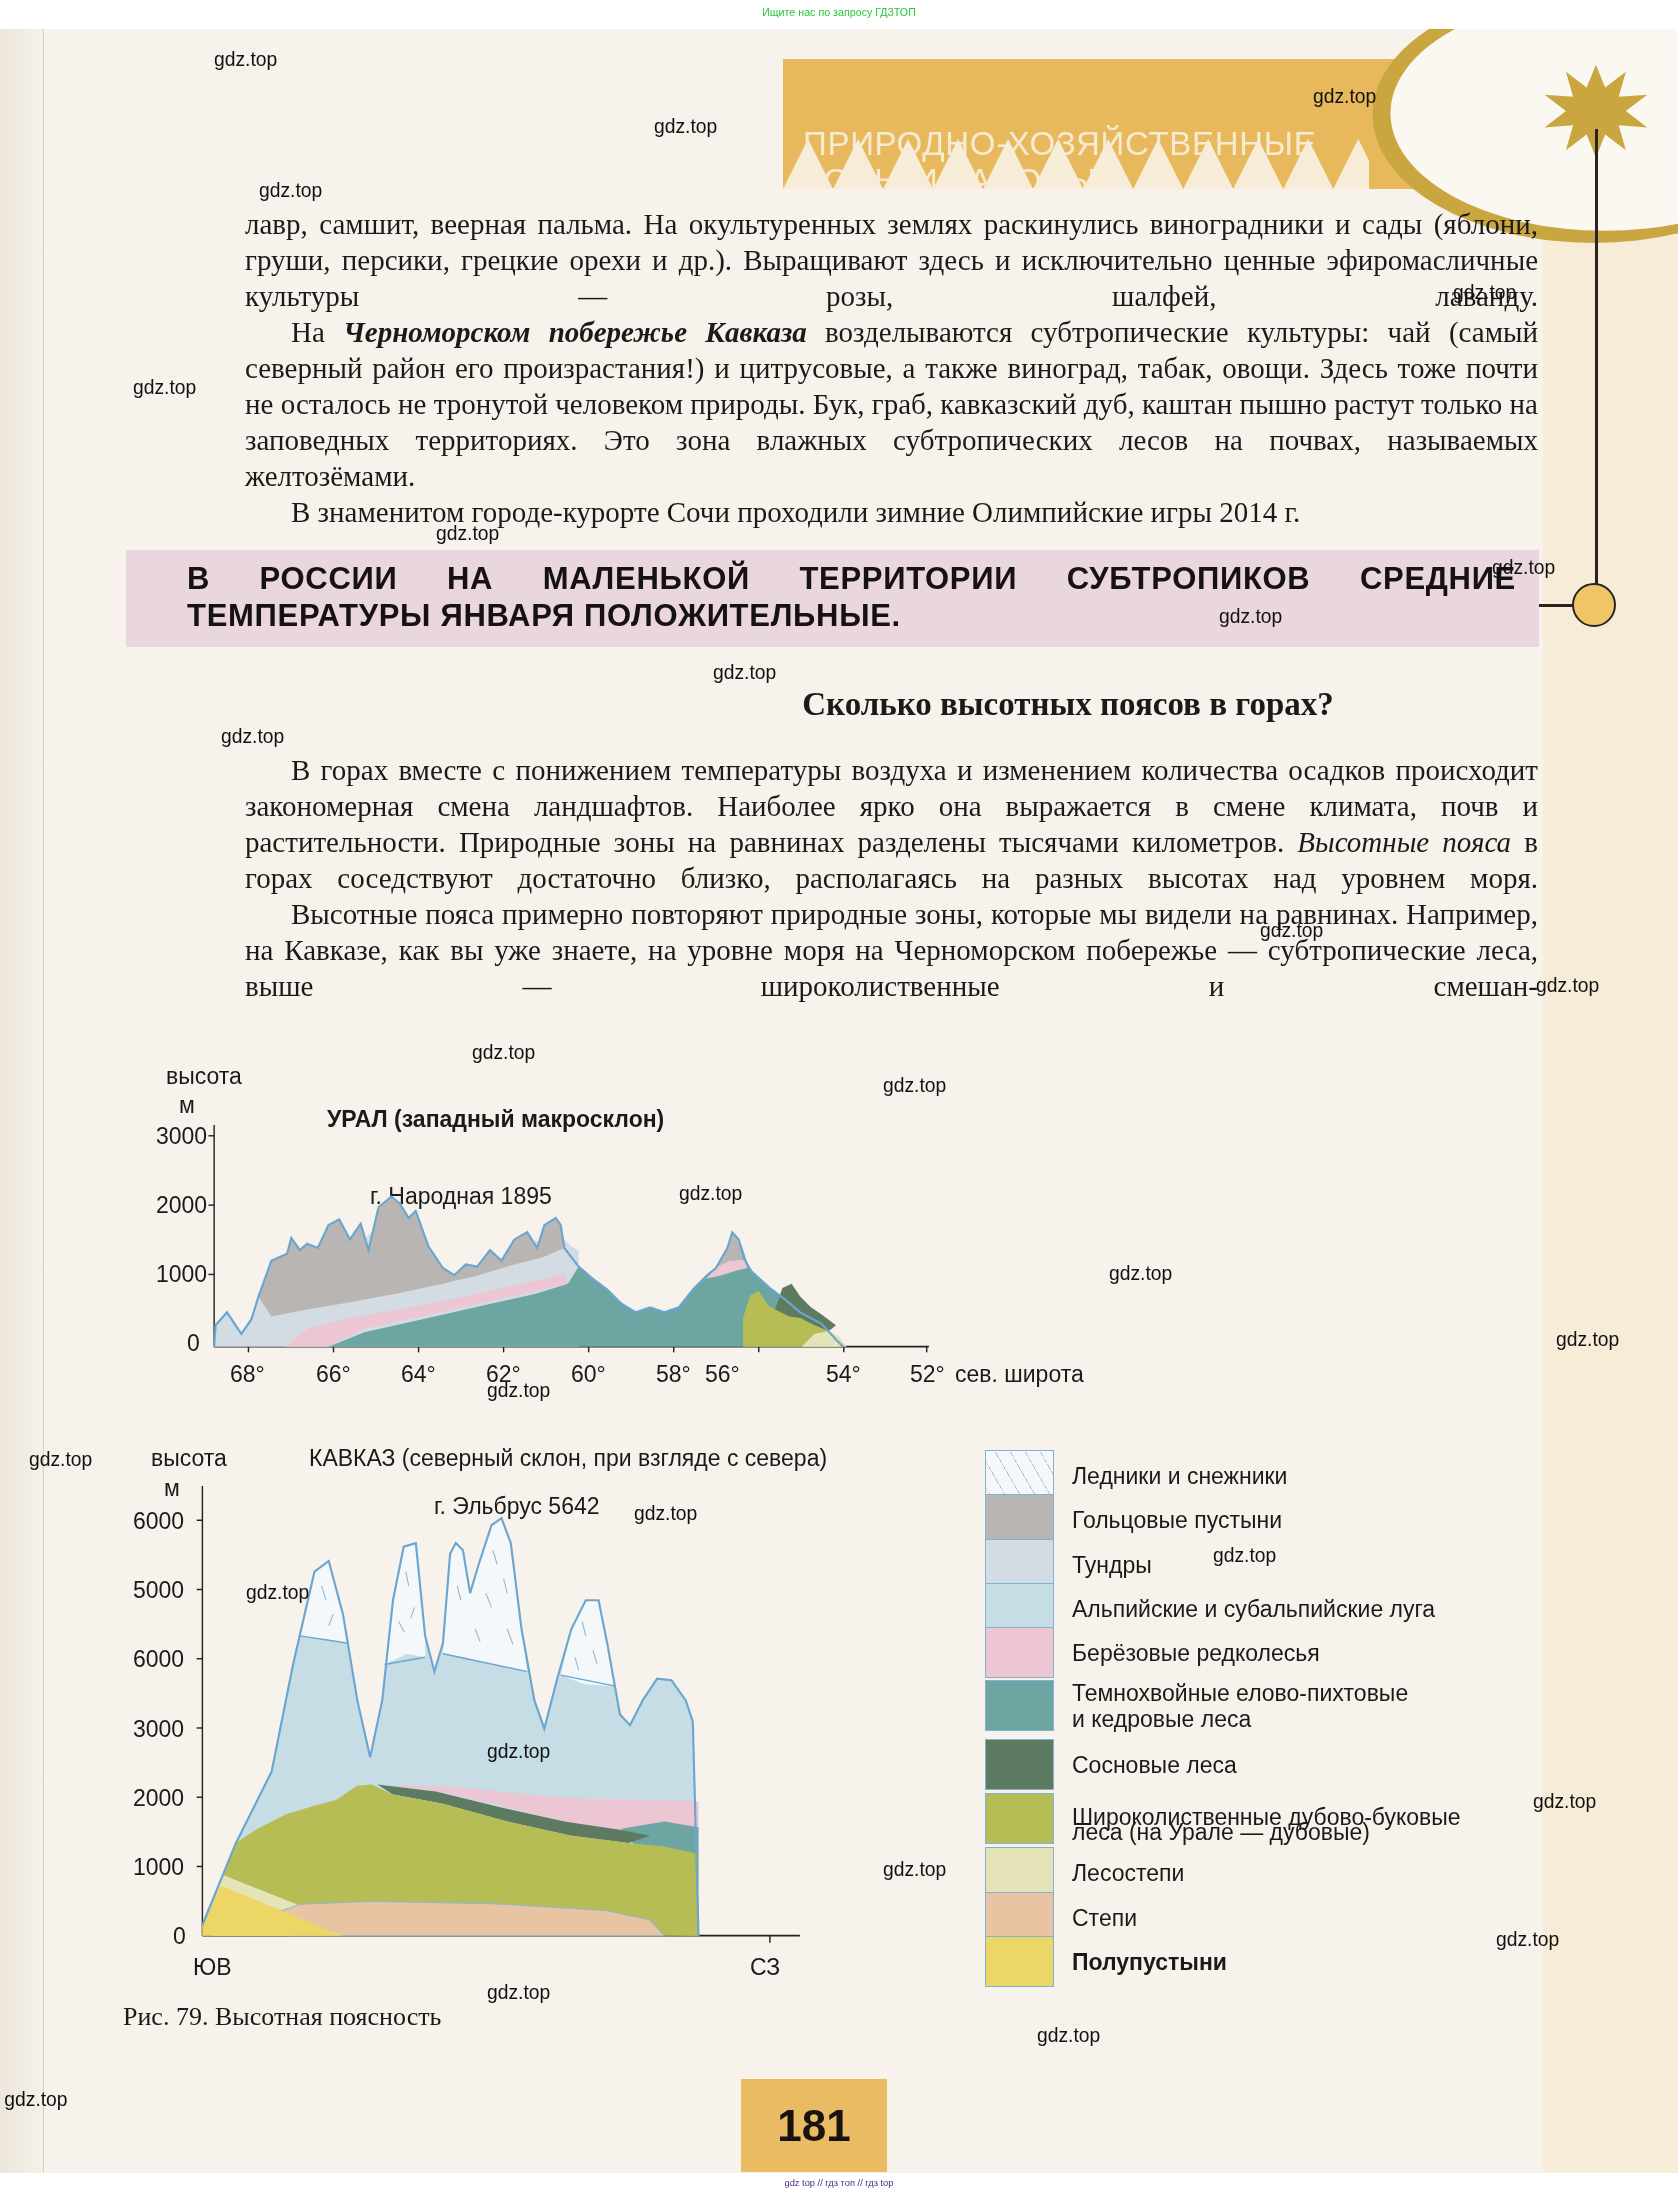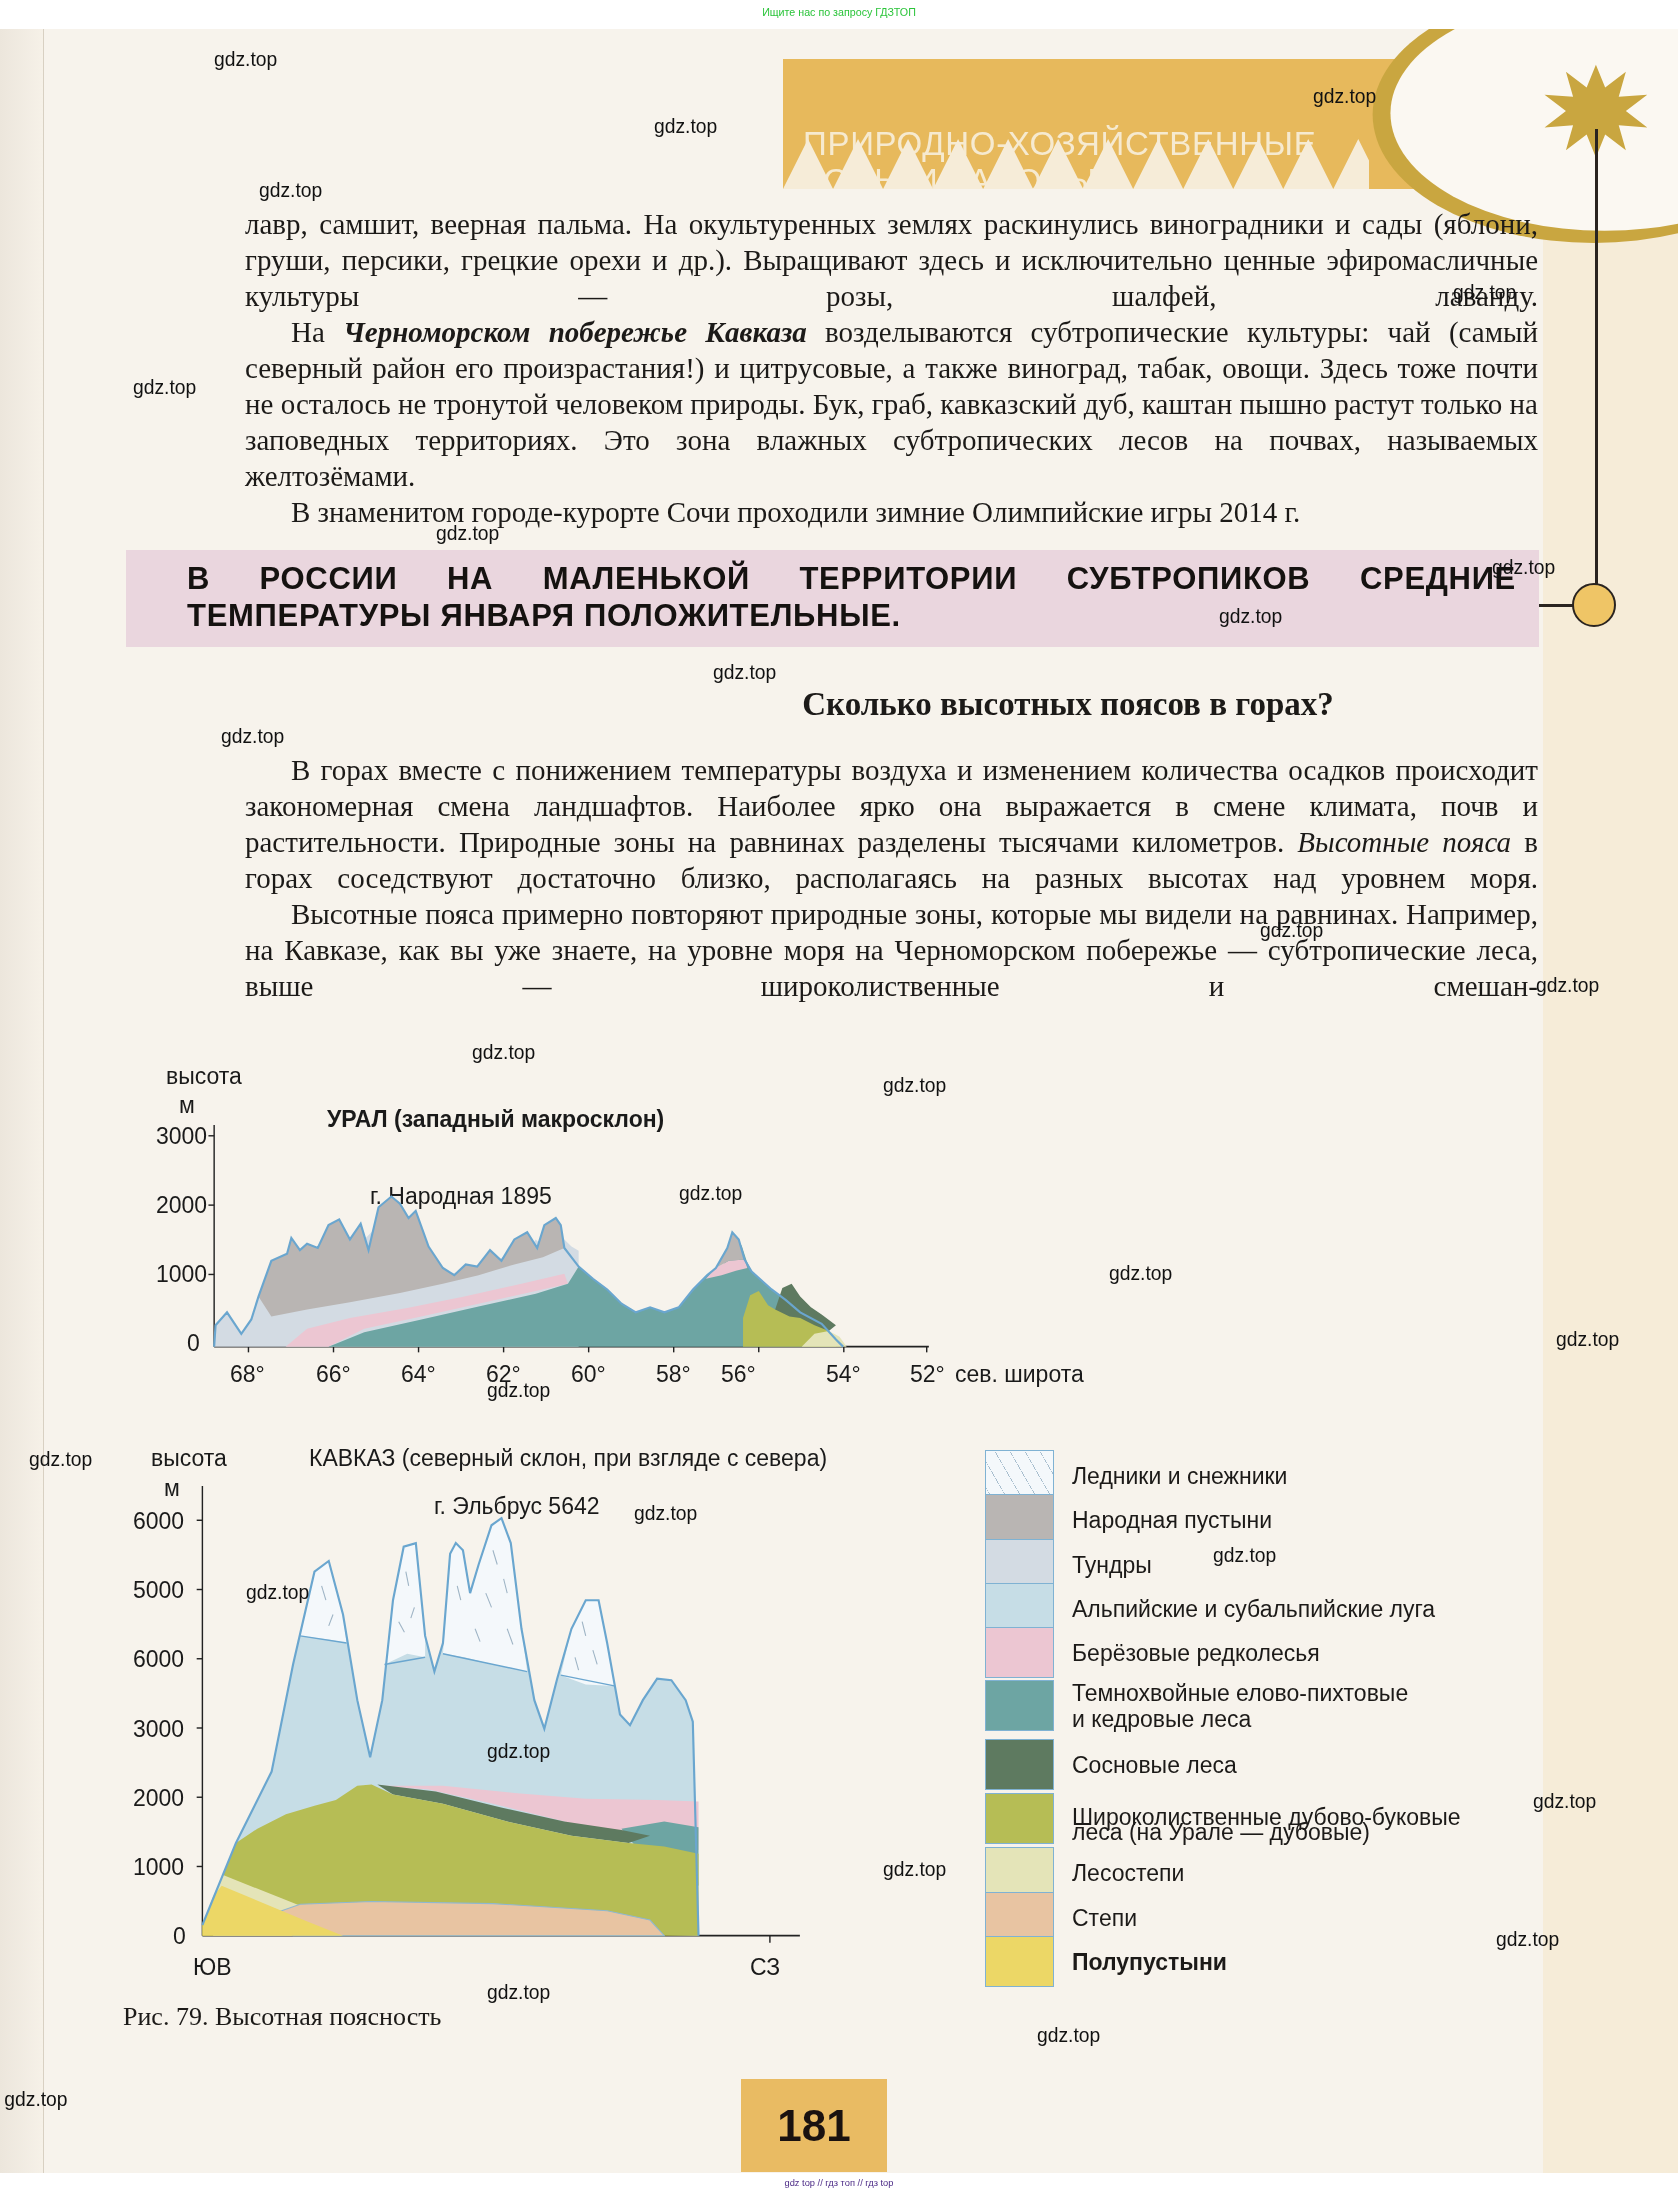--- a/index.html
+++ b/index.html
@@ -124,21 +124,21 @@
   <path d="M832,310 L850,292 L870,288 L885,296 L895,310 Z" fill="#e4e4b8"></path>
 
   <path d="M10,310 L12,280 L28,262 L48,292 L62,272 L72,240 L90,190 L112,180 L118,158 L130,175 L140,166 L155,172 L170,140 L185,132 L200,160 L215,138 L226,175 L240,115 L258,100 L270,110 L282,130 L292,120 L310,170 L330,200 L346,210 L362,195 L378,198 L396,175 L412,190 L430,160 L448,150 L462,172 L472,140 L488,130 L495,140 L500,172 L520,198 L540,215 L560,230 L580,250 L600,262 L620,255 L640,262 L660,255 L680,230 L700,210 L712,200 L728,172 L735,150 L744,160 L752,188 L762,205 L790,230 L810,245 L830,262 L860,278 L880,300 L890,310" fill="none" stroke="#6aa6cf" stroke-width="3"></path>
 </svg>
 <div class="ax-label" style="left:230px;top:1361px;">68°</div>
 <div class="ax-label" style="left:316px;top:1361px;">66°</div>
 <div class="ax-label" style="left:401px;top:1361px;">64°</div>
 <div class="ax-label" style="left:486px;top:1361px;">62°</div>
 <div class="ax-label" style="left:571px;top:1361px;">60°</div>
 <div class="ax-label" style="left:656px;top:1361px;">58°</div>
-<div class="ax-label" style="left:721px;top:1361px;">56°</div>
+<div class="ax-label" style="left:705px;top:1361px;">56°</div>
 <div class="ax-label" style="left:826px;top:1361px;">54°</div>
 <div class="ax-label" style="left:910px;top:1361px;">52°</div>
 <div class="ax-label" style="left:955px;top:1361px;">сев. широта</div>
 
 <div class="ax-label" style="left:151px;top:1445px;">высота</div>
 <div class="ax-label" style="left:164px;top:1475px;">м</div>
 <div class="ax-label" style="left:309px;top:1445px;">КАВКАЗ (северный склон, при взгляде с севера)</div>
 <div class="ax-label" style="left:434px;top:1493px;">г. Эльбрус  5642</div>
 <div class="ax-label" style="left:133px;top:1508px;">6000</div>
 <div class="ax-label" style="left:133px;top:1577px;">5000</div>
@@ -199,21 +199,21 @@
 <div class="ax-label" style="left:193px;top:1954px;">ЮВ</div>
 <div class="ax-label" style="left:750px;top:1954px;">СЗ</div>
 
 <div class="legend">
   <div class="lg-row" style="top:0px;">
     <div class="lg-sw" style="background:repeating-linear-gradient(60deg,#f4f8fb 0 5.7px,#a9bfcf 5.7px 6.4px,#f4f8fb 6.4px 13px);"></div>
     <span class="lg-tx" style="top:13px;">Ледники и снежники</span>
   </div>
   <div class="lg-row" style="top:44px;">
     <div class="lg-sw" style="background:#b9b5b3;"></div>
-    <span class="lg-tx" style="top:13px;">Народная пустыни</span>
+    <span class="lg-tx" style="top:13px;">Гольцовые пустыни</span>
   </div>
   <div class="lg-row" style="top:89px;">
     <div class="lg-sw" style="background:#d3dbe3;"></div>
     <span class="lg-tx" style="top:13px;">Тундры</span>
   </div>
   <div class="lg-row" style="top:133px;">
     <div class="lg-sw" style="background:#c6dde6;"></div>
     <span class="lg-tx" style="top:13px;">Альпийские и субальпийские луга</span>
   </div>
   <div class="lg-row" style="top:177px;">

